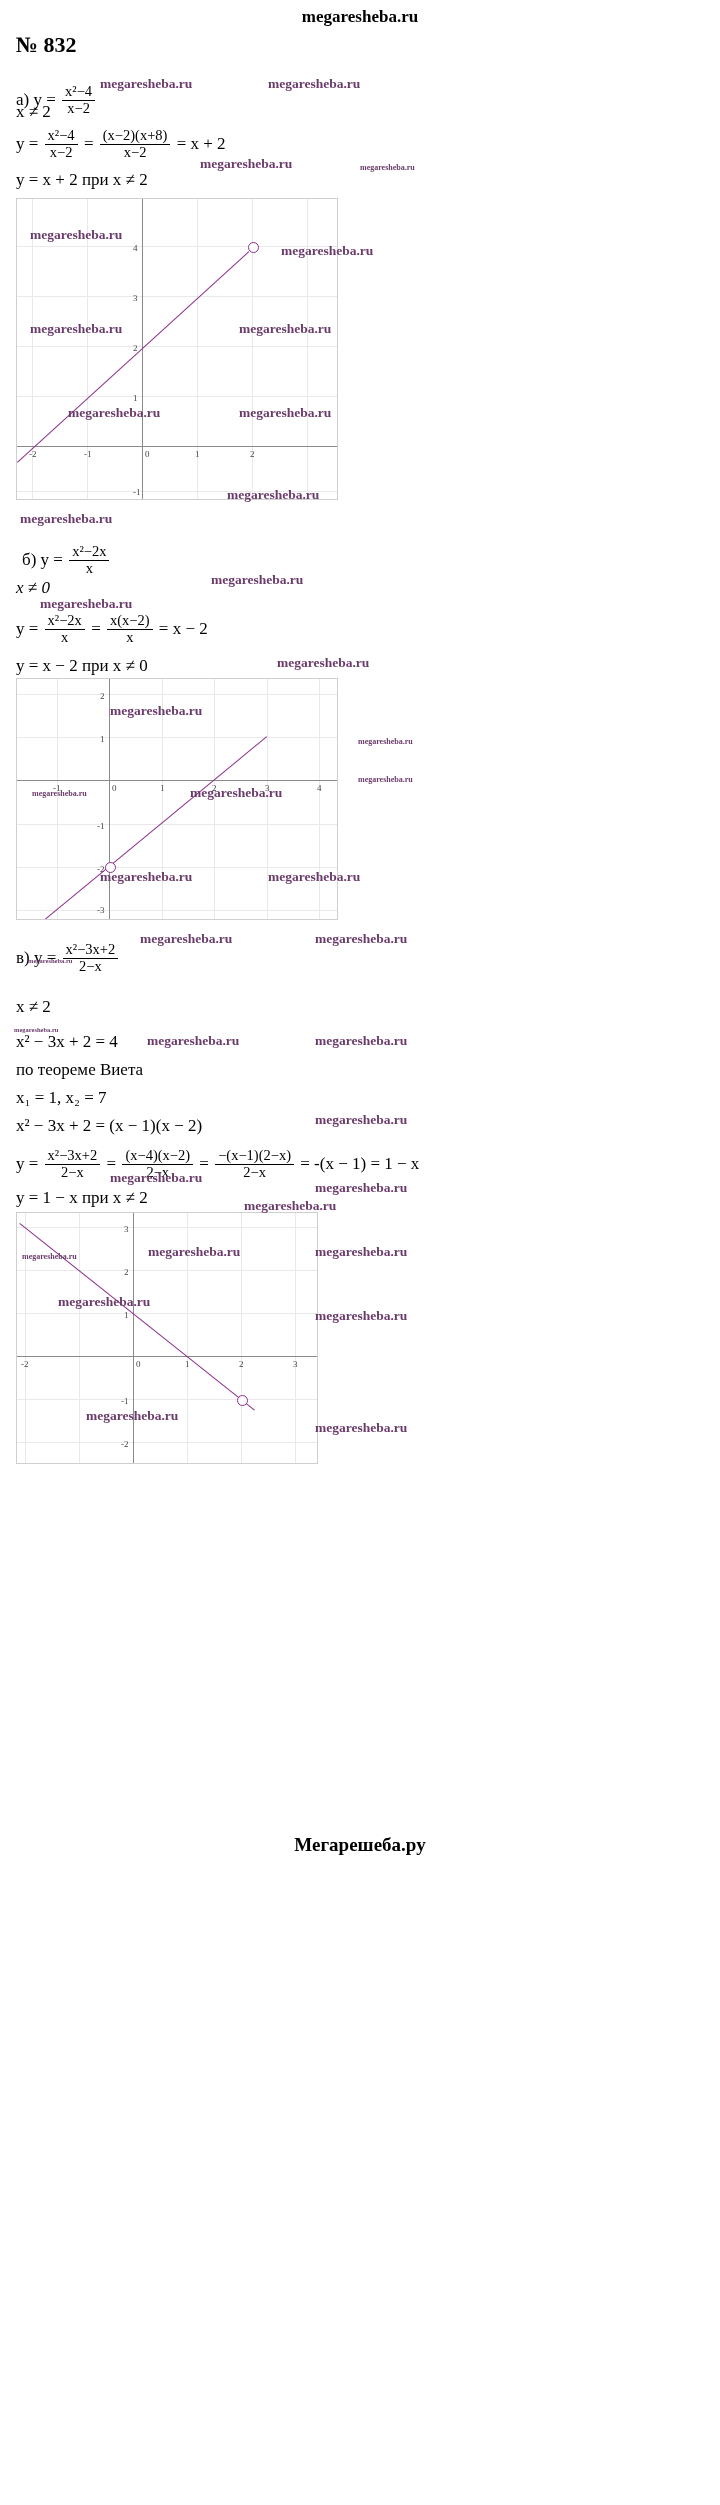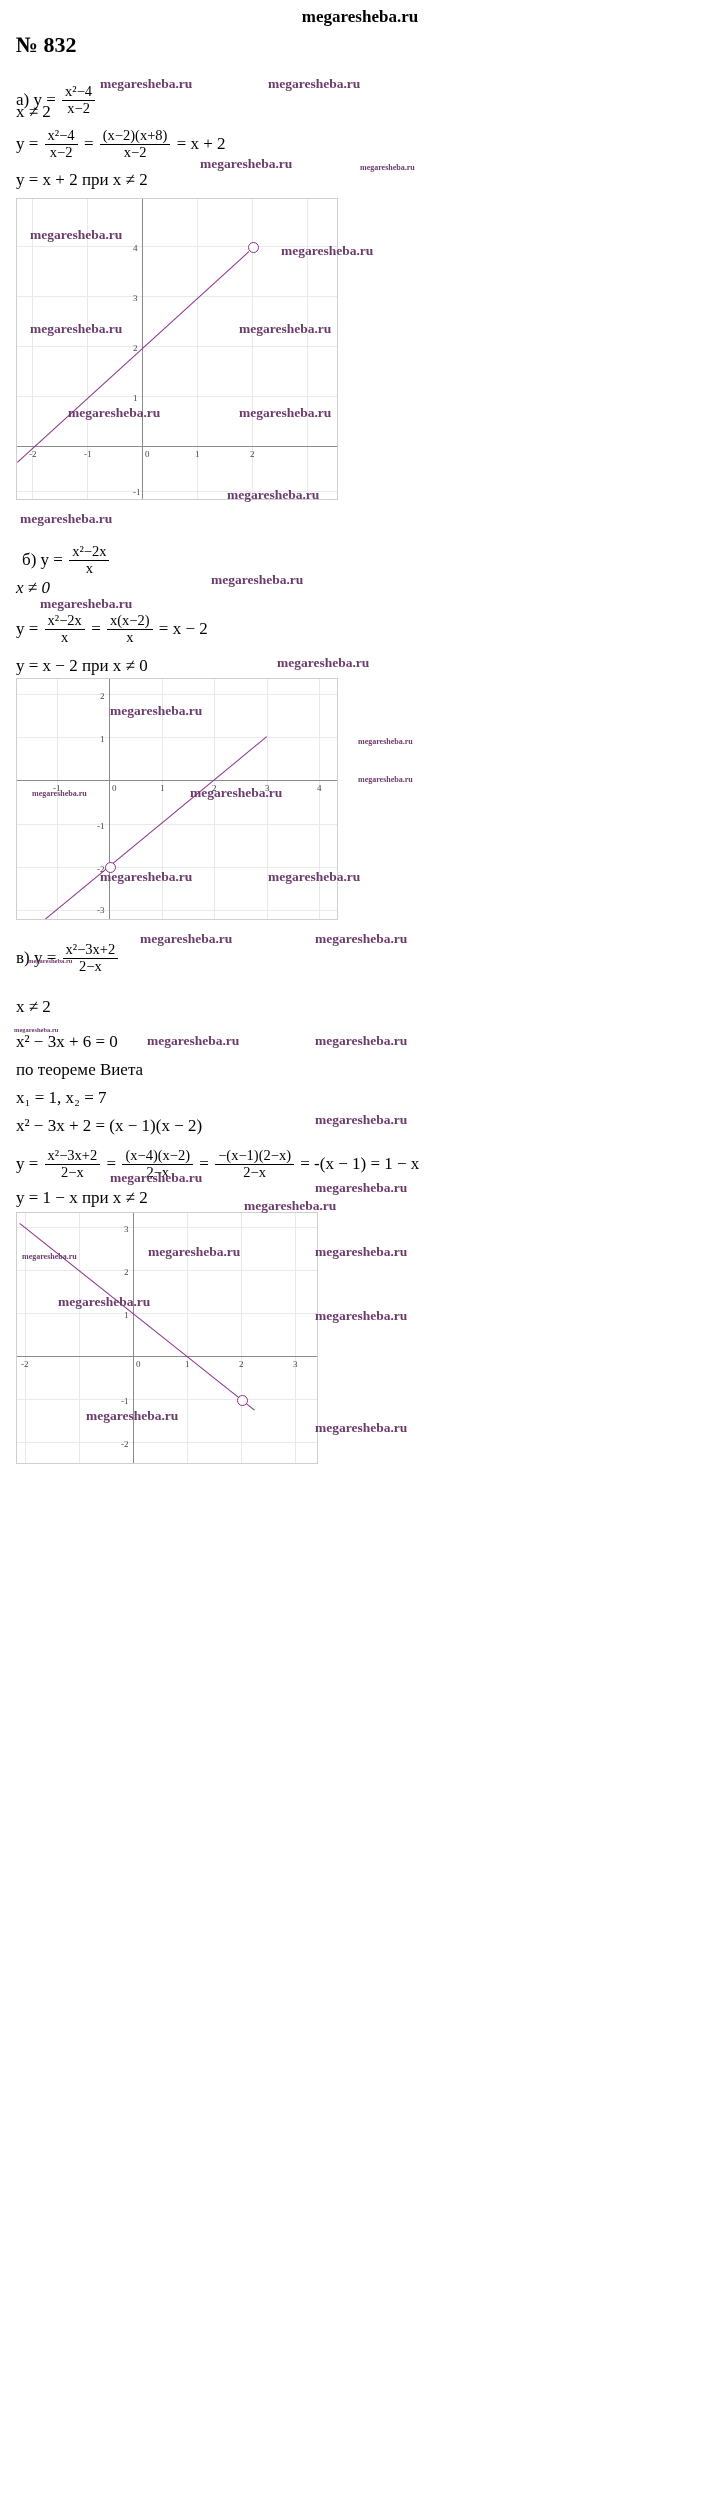--- a/index.html
+++ b/index.html
@@ -248,21 +248,21 @@
 
   <div class="line" style="left:16px;top:942px;">
     <span>в) y =</span>
     <span class="frac">
       <span class="num">x²−3x+2</span>
       <span class="den">2−x</span>
     </span>
   </div>
 
   <div class="line" style="left:16px;top:997px;">x ≠ 2</div>
-  <div class="line" style="left:16px;top:1032px;">x² − 3x + 6 = 0</div>
+  <div class="line" style="left:16px;top:1032px;">x² − 3x + 2 = 4</div>
   <div class="line" style="left:16px;top:1060px;">по теореме Виета</div>
   <div class="line" style="left:16px;top:1088px;">x₁ = 1, x₂ = 7</div>
   <div class="line" style="left:16px;top:1116px;">x² − 3x + 2 = (x − 1)(x − 2)</div>
 
   <div class="line" style="left:16px;top:1148px;">
     <span>y =</span>
     <span class="frac">
       <span class="num">x²−3x+2</span>
       <span class="den">2−x</span>
     </span>
@@ -324,14 +324,15 @@
   <div class="wm" style="left:315px;top:1180px;">megaresheba.ru</div>
   <div class="wm" style="left:244px;top:1198px;">megaresheba.ru</div>
   <div class="wm sm" style="left:22px;top:1252px;">megaresheba.ru</div>
   <div class="wm" style="left:148px;top:1244px;">megaresheba.ru</div>
   <div class="wm" style="left:315px;top:1244px;">megaresheba.ru</div>
   <div class="wm" style="left:58px;top:1294px;">megaresheba.ru</div>
   <div class="wm" style="left:315px;top:1308px;">megaresheba.ru</div>
   <div class="wm" style="left:86px;top:1408px;">megaresheba.ru</div>
   <div class="wm" style="left:315px;top:1420px;">megaresheba.ru</div>
 
+  <div class="site-bottom">Мегарешеба.ру</div>
 
 </div>
 
 </body></html>

